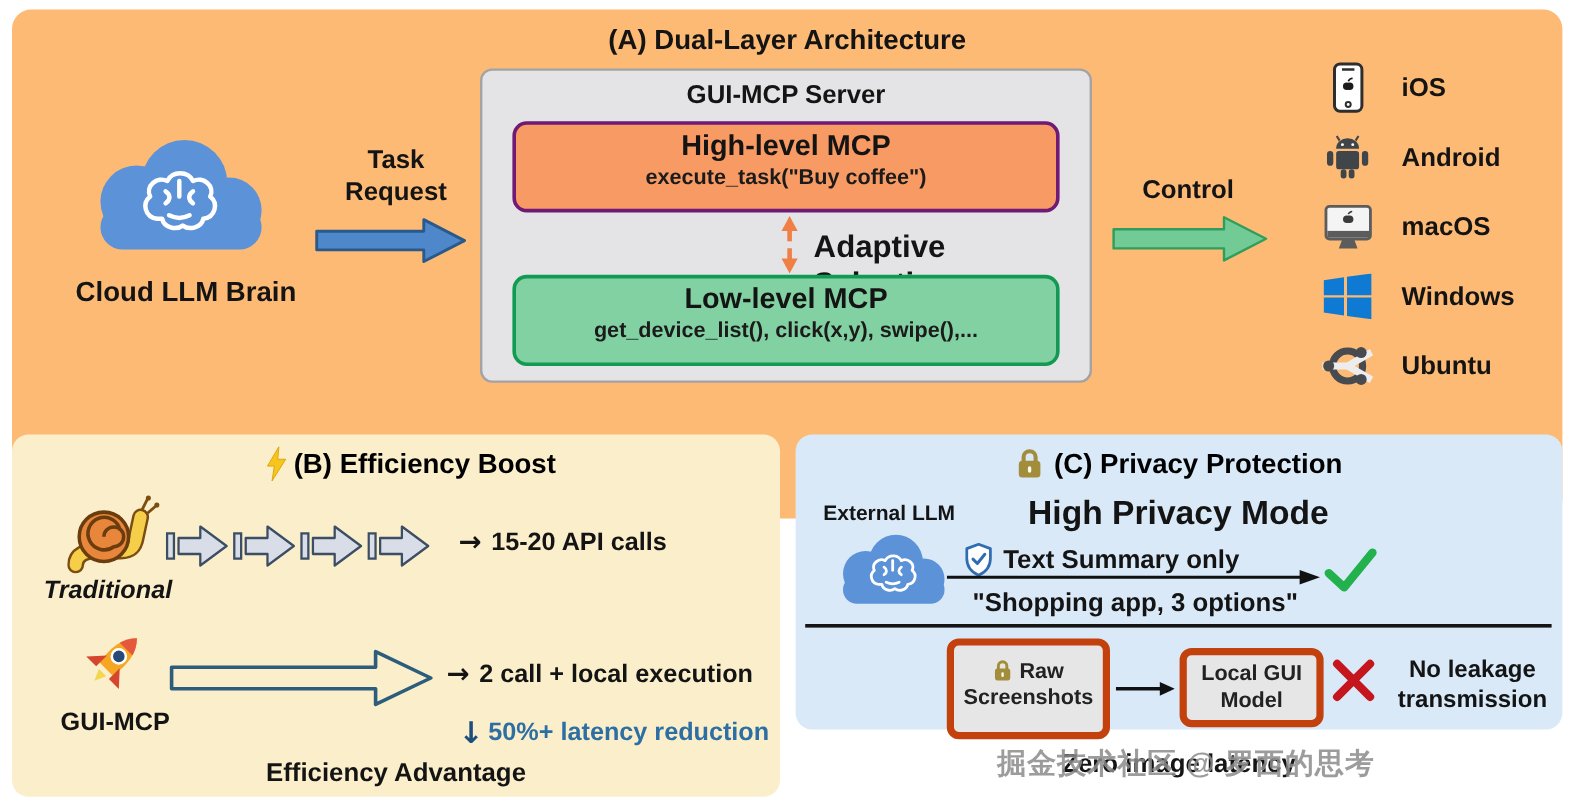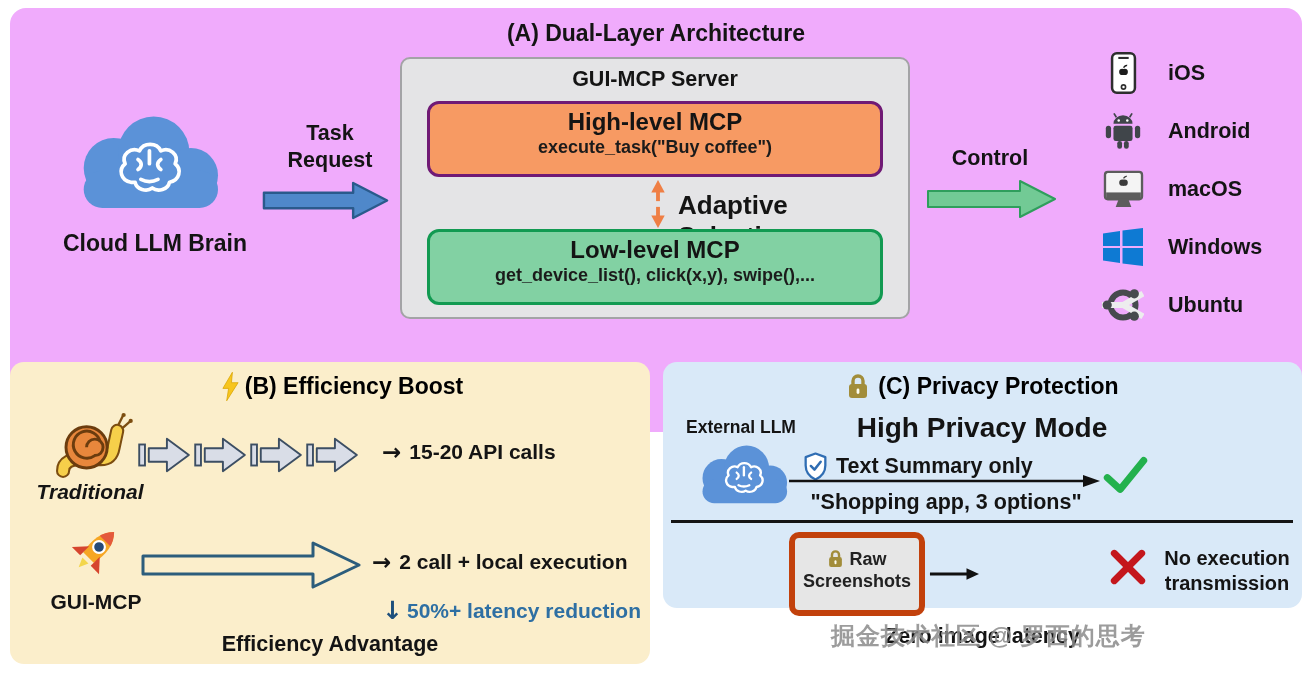--- a/index.html
+++ b/index.html
@@ -1,19 +1,19 @@
 <!DOCTYPE html>
 <html><head>
 <meta charset="utf-8">
 <style>
   html,body{margin:0;padding:0;background:#fff;}
   .canvas{position:relative;width:1312px;height:677px;background:#fff;font-family:"Liberation Sans",sans-serif;overflow:hidden;}
   .abs{position:absolute;}
   .panel{position:absolute;border-radius:16px;}
-  .panel-a{left:10px;top:8px;width:1292px;height:424px;background:#f0abfc;}
+  .panel-a{left:10px;top:8px;width:1292px;height:424px;background:#fdba74;}
   .panel-b{left:10px;top:362px;width:640px;height:302px;background:#fbeecb;border-radius:14px;}
   .panel-c{left:663px;top:362px;width:639px;height:246px;background:#d9e9f8;border-radius:14px;}
   .ttl{font-weight:800;color:#141414;text-align:center;}
   .pa-title{left:0;top:12px;width:100%;font-size:23px;}
   .cloud-label{left:20px;top:222px;width:250px;font-size:23px;}
   .task-label{left:256px;top:112px;width:128px;font-size:21.5px;line-height:1.25;}
   .server-box{left:390px;top:49px;width:510px;height:262px;background:#e4e4e6;border:2px solid #a3a3a6;border-radius:10px;box-sizing:border-box;}
   .server-title{left:0;top:8px;width:100%;font-size:21.5px;}
   .mcp-box{left:25px;width:456px;height:76px;border-radius:12px;box-sizing:border-box;text-align:center;}
   .hl-box{top:42px;background:#f79a63;border:3px solid #701a75;}
@@ -306,23 +306,26 @@
         <rect x="3" y="12" width="18" height="14" rx="3" fill="#a28d3a"></rect>
         <rect x="10.6" y="16.5" width="2.8" height="5.5" rx="1.4" fill="#fdfdf0"></rect>
       </svg><span>Raw Screenshots</span>
     </div>
 
     <svg class="abs" style="left:266px;top:204px;" width="50" height="16" viewBox="0 0 52 16">
       <line x1="1" y1="8" x2="41" y2="8" stroke="#111" stroke-width="3"></line>
       <polygon points="39,2 52,8 39,14" fill="#111"></polygon>
     </svg>
 
+    <div class="abs gray-box model-box">
+      <span>Local GUI Model</span>
+    </div>
 
     <svg class="abs" style="left:446px;top:186px;" width="38" height="38" viewBox="0 0 36 36">
       <path d="M5,5 L31,31 M31,5 L5,31" stroke="#c4161c" stroke-width="6.5" stroke-linecap="round"></path>
     </svg>
-    <div class="abs ttl no-external">No execution transmission</div>
+    <div class="abs ttl no-external">No leakage transmission</div>
 
     <div class="abs ttl pc-footer">Zero image latency</div>
     <div class="abs watermark">掘金技术社区 @ 罗西的思考</div>
   </section>
 
 </div>
 
 </body></html>

